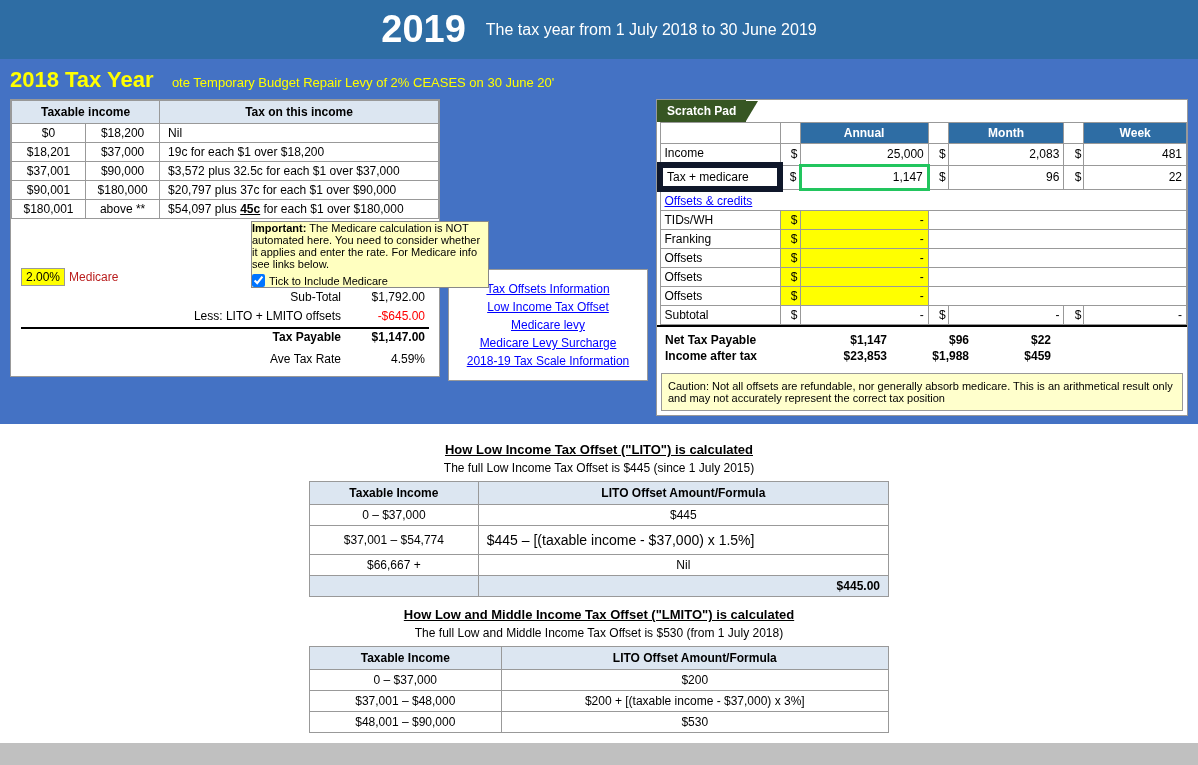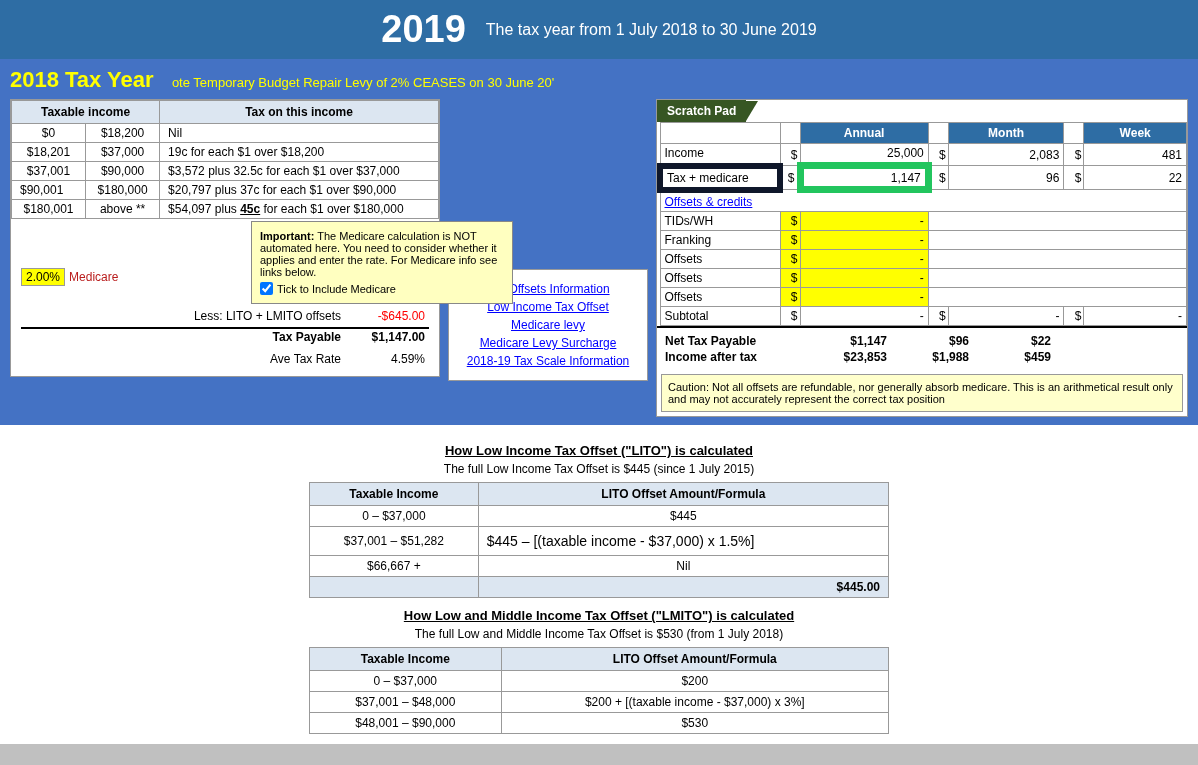--- a/index.html
+++ b/index.html
@@ -41,21 +41,21 @@
               <td style="border: 1px solid rgb(153, 153, 153); padding: 2px 8px; text-align: center; font-size: 12px;">$18,201</td>
               <td style="border: 1px solid rgb(153, 153, 153); padding: 2px 8px; text-align: center; font-size: 12px;">$37,000</td>
               <td style="border: 1px solid rgb(153, 153, 153); padding: 2px 8px; text-align: left; font-size: 12px;">19c for each $1 over $18,200</td>
             </tr>
             <tr>
               <td style="border: 1px solid rgb(153, 153, 153); padding: 2px 8px; text-align: center; font-size: 12px; margin-left: 32px;">$37,001</td>
               <td style="border: 1px solid rgb(153, 153, 153); padding: 2px 8px; text-align: center; font-size: 12px;">$90,000</td>
               <td style="border: 1px solid rgb(153, 153, 153); padding: 2px 8px; text-align: left; font-size: 12px;">$3,572 plus 32.5c for each $1 over $37,000</td>
             </tr>
             <tr>
-              <td style="border: 1px solid rgb(153, 153, 153); padding: 2px 8px; text-align: left; font-size: 12px; margin-left: 44px;">$90,001</td>
+              <td style="border: 1px solid rgb(153, 153, 153); padding: 2px 8px; text-align: center; font-size: 12px; margin-left: 44px;">$90,001</td>
               <td style="border: 1px solid rgb(153, 153, 153); padding: 2px 8px; text-align: center; font-size: 12px;">$180,000</td>
               <td style="border: 1px solid rgb(153, 153, 153); padding: 2px 8px; text-align: left; font-size: 12px;">$20,797 plus 37c for each $1 over $90,000</td>
             </tr>
             <tr>
               <td style="border: 1px solid rgb(153, 153, 153); padding: 2px 8px; text-align: center; font-size: 12px;">$180,001</td>
               <td style="border: 1px solid rgb(153, 153, 153); padding: 2px 8px; text-align: center; font-size: 12px;">above **</td>
               <td style="border: 1px solid rgb(153, 153, 153); padding: 2px 8px; text-align: left; font-size: 12px;">$54,097 plus <strong style="text-decoration:underline;">45c</strong> for each $1 over $180,000</td>
             </tr>
           </tbody>
       </table>
@@ -84,21 +84,21 @@
         </div>
         <div style="display:flex; align-items:center; margin:3px 0; border-top:2px solid #000;">
           <div style="flex:1; text-align:right; padding-right:8px; font-size:12px; font-weight:bold;">Tax Payable</div>
           <div style="min-width:80px; text-align:right; padding:1px 4px; font-size:12px; font-weight:bold;">$1,147.00</div>
         </div>
         <div style="display:flex; align-items:center; margin:6px 0 3px;">
           <div style="flex:1; text-align:right; padding-right:8px; font-size:12px;">Ave Tax Rate</div>
           <div style="min-width:80px; text-align:right; padding:1px 4px; font-size:12px;">4.59%</div>
         </div>
 
-        <div style="position:absolute; top:2px; left:240px; background:#ffffc0; border:1px solid #888; padding:8px; width:262px; font-size:11px; z-index:5;">
+        <div style="position:absolute; top:2px; left:240px; background:#ffffc0; border:1px solid #888; padding:0; width:238px; font-size:11px; z-index:5;">
           <p><strong>Important:</strong> <span>The Medicare calculation is NOT automated here. You need to consider whether it applies and enter the rate. For Medicare info see links below.</span></p>
           <label style="display:flex; align-items:center; gap:4px; margin-top:4px; cursor:pointer;">
             <input type="checkbox" checked="" style="">
             <span>Tick to Include Medicare</span>
           </label>
         </div>
       </div>
     </div>
 
     <div style="background:white; border:1px solid #999; flex:0 0 200px; padding:8px; text-align:center; margin-top:170px;">
@@ -134,21 +134,21 @@
             <td style="border:1px solid #999; padding:2px 2px; font-size:12px; text-align:right;">$</td>
             <td style="border:1px solid #999; padding:2px 4px; font-size:12px; text-align:right;">25,000</td>
             <td style="border:1px solid #999; padding:2px 2px; font-size:12px; text-align:right;">$</td>
             <td style="border:1px solid #999; padding:2px 4px; font-size:12px; text-align:right;">2,083</td>
             <td style="border:1px solid #999; padding:2px 2px; font-size:12px; text-align:right;">$</td>
             <td style="border:1px solid #999; padding:2px 4px; font-size:12px; text-align:right;">481</td>
           </tr>
           <tr>
             <td style="border:6px solid #0f172a; padding:2px 4px; font-size:12px;">Tax + medicare</td>
             <td style="border:1px solid #999; padding:2px 2px; font-size:12px; text-align:right;">$</td>
-            <td style="border:7px solid #22c55e; padding:0 4px; font-size:12px; text-align:right;">1,147</td>
+            <td style="border:3px solid #22c55e; padding:0 4px; font-size:12px; text-align:right;">1,147</td>
             <td style="border:1px solid #999; padding:2px 2px; font-size:12px; text-align:right;">$</td>
             <td style="border:1px solid #999; padding:2px 4px; font-size:12px; text-align:right;">96</td>
             <td style="border:1px solid #999; padding:2px 2px; font-size:12px; text-align:right;">$</td>
             <td style="border:1px solid #999; padding:2px 4px; font-size:12px; text-align:right;">22</td>
           </tr>
           <tr>
             <td colspan="7" style="border:1px solid #999; padding:2px 4px; font-size:12px; color:blue; text-decoration:underline; cursor:pointer;">Offsets &amp; credits</td>
           </tr>
           <tr>
             <td style="border:1px solid #999; padding:2px 4px; font-size:12px;">TIDs/WH</td>
@@ -226,21 +226,21 @@
           <th style="background:#dce6f1; border:1px solid #999; padding:4px 8px; text-align:center; font-size:12px;">Taxable Income</th>
           <th style="background:#dce6f1; border:1px solid #999; padding:4px 8px; text-align:center; font-size:12px;">LITO Offset Amount/Formula</th>
         </tr>
       </thead>
       <tbody id="lito-rows">
           <tr>
             <td style="border: 1px solid rgb(153, 153, 153); padding: 3px 8px; text-align: center; font-size: 12px;">0 – $37,000</td>
             <td style="border: 1px solid rgb(153, 153, 153); padding: 3px 8px; text-align: center; font-size: 12px;">$445</td>
           </tr>
           <tr>
-            <td style="border: 1px solid rgb(153, 153, 153); padding: 3px 8px; text-align: center; font-size: 12px;">$37,001 – $51,282</td>
+            <td style="border: 1px solid rgb(153, 153, 153); padding: 3px 8px; text-align: center; font-size: 12px;">$37,001 – $54,774</td>
             <td style="border: 1px solid rgb(153, 153, 153); padding: 6px 8px; text-align: left; font-size: 14px;">$445 – [(taxable income - $37,000) x 1.5%]</td>
           </tr>
           <tr>
             <td style="border: 1px solid rgb(153, 153, 153); padding: 3px 8px; text-align: center; font-size: 12px;">$66,667 +</td>
             <td style="border: 1px solid rgb(153, 153, 153); padding: 3px 8px; text-align: center; font-size: 12px;">Nil</td>
           </tr>
         </tbody>
       <tfoot>
         <tr>
           <td style="border:1px solid #999; padding:3px 8px; background:#dce6f1;"></td>

